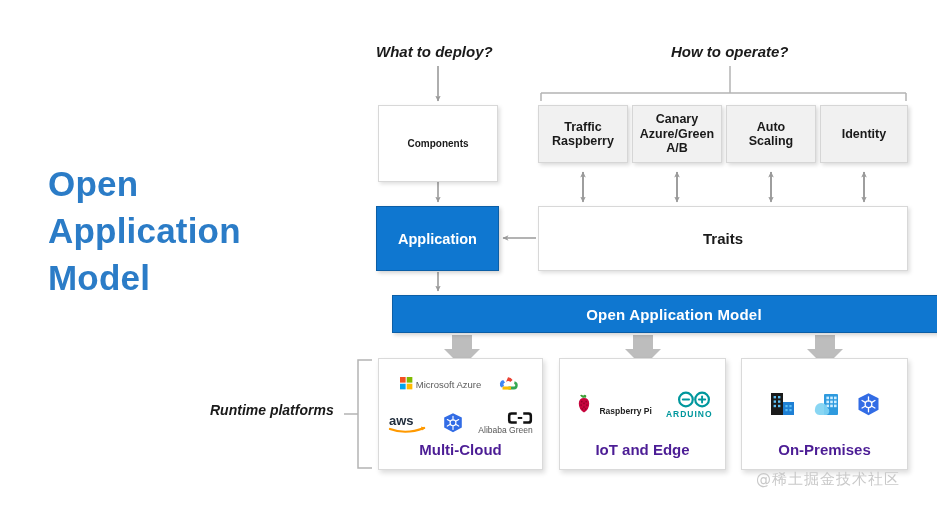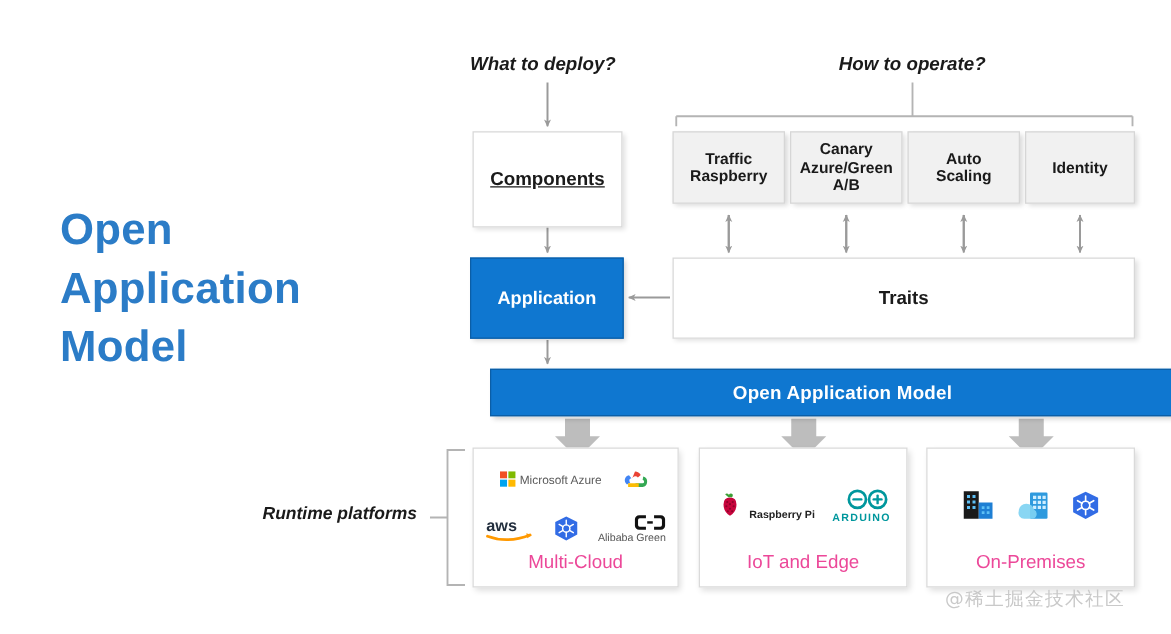--- a/index.html
+++ b/index.html
@@ -42,21 +42,21 @@
     background:#f1f1f1;border:1px solid #d6d6d6;
     box-shadow:2px 2px 4px rgba(0,0,0,.15);
   }
   .box-blue{
     background:#0f77d0;border:1px solid #0b5ea6;
     box-shadow:2px 2px 4px rgba(0,0,0,.18);
     color:#ffffff;
   }
 
   #components{left:378px;top:105px;width:120px;height:77px;
-    font-size:15px;font-weight:600;color:#1a1a1a;text-decoration:underline;}
+    font-size:10px;font-weight:600;color:#1a1a1a;}
   #application{left:376px;top:206px;width:123px;height:65px;
     font-size:14.5px;font-weight:600;}
   #traits{left:538px;top:206px;width:370px;height:65px;
     font-size:15px;font-weight:600;color:#1a1a1a;}
   #oam-bar{left:392px;top:295px;width:564px;height:38px;
     font-size:15px;font-weight:700;color:#ffffff;letter-spacing:.2px;}
 
   .trait{
     height:58px;
     font-size:12.5px;font-weight:600;color:#1a1a1a;line-height:14.5px;
@@ -76,21 +76,21 @@
   }
   #plat-0{left:378px;width:165px;}
   #plat-1{left:559px;width:167px;}
   #plat-2{left:741px;width:167px;}
   .plat-logos{
     flex:1;display:flex;align-items:center;justify-content:center;
     flex-wrap:wrap;gap:4px 8px;padding:8px 8px 0;width:100%;
     box-sizing:border-box;
   }
   .plat-label{
-    font-size:15px;font-weight:400;color:#ec4899;
+    font-size:15px;font-weight:700;color:#4c1d95;
     padding-bottom:11px;
   }
   .logo-row{display:flex;align-items:center;justify-content:center;gap:14px;width:100%;}
 
   .logo{display:flex;align-items:flex-end;gap:3px;}
   .logo-txt{font-size:8.5px;color:#555;white-space:nowrap;}
   .logo-txt-big{font-size:9.5px;color:#5b5b5b;white-space:nowrap;}
 
   
   #runtime-label{

